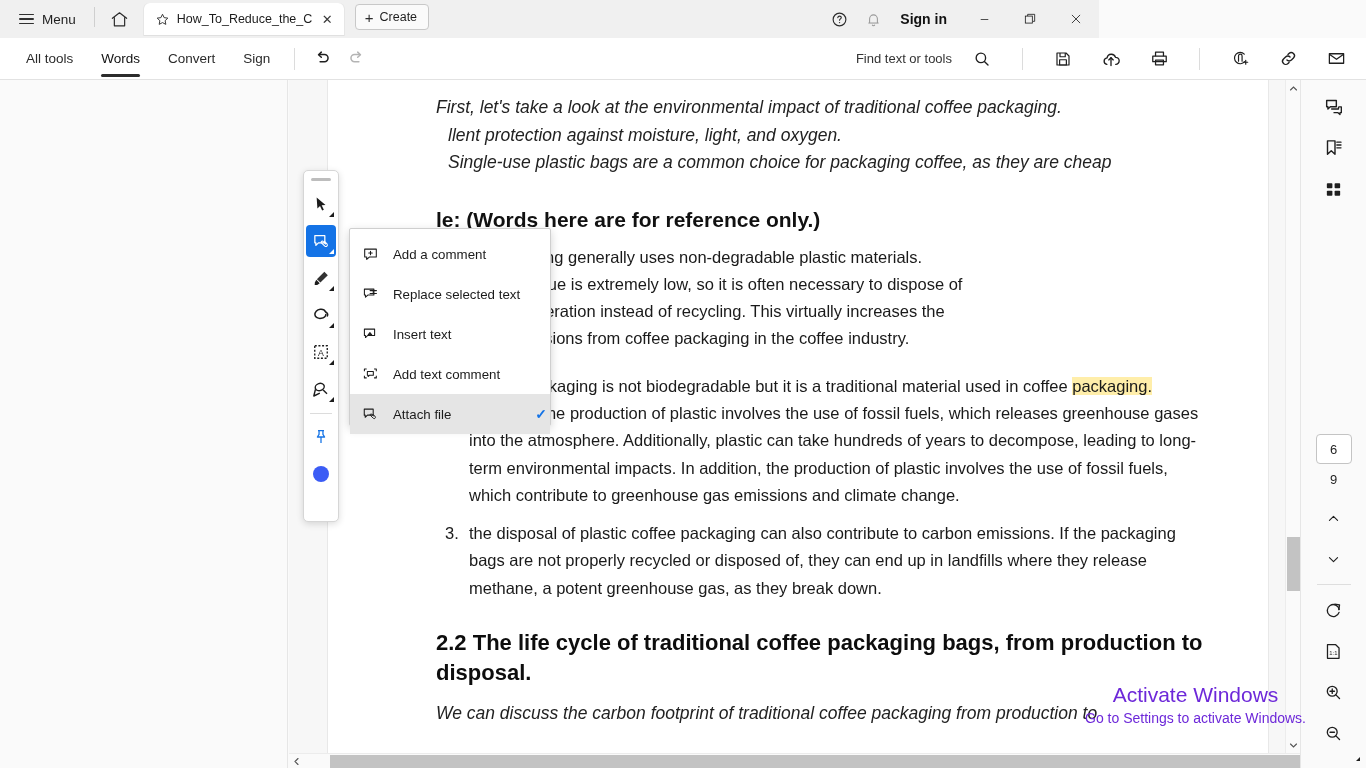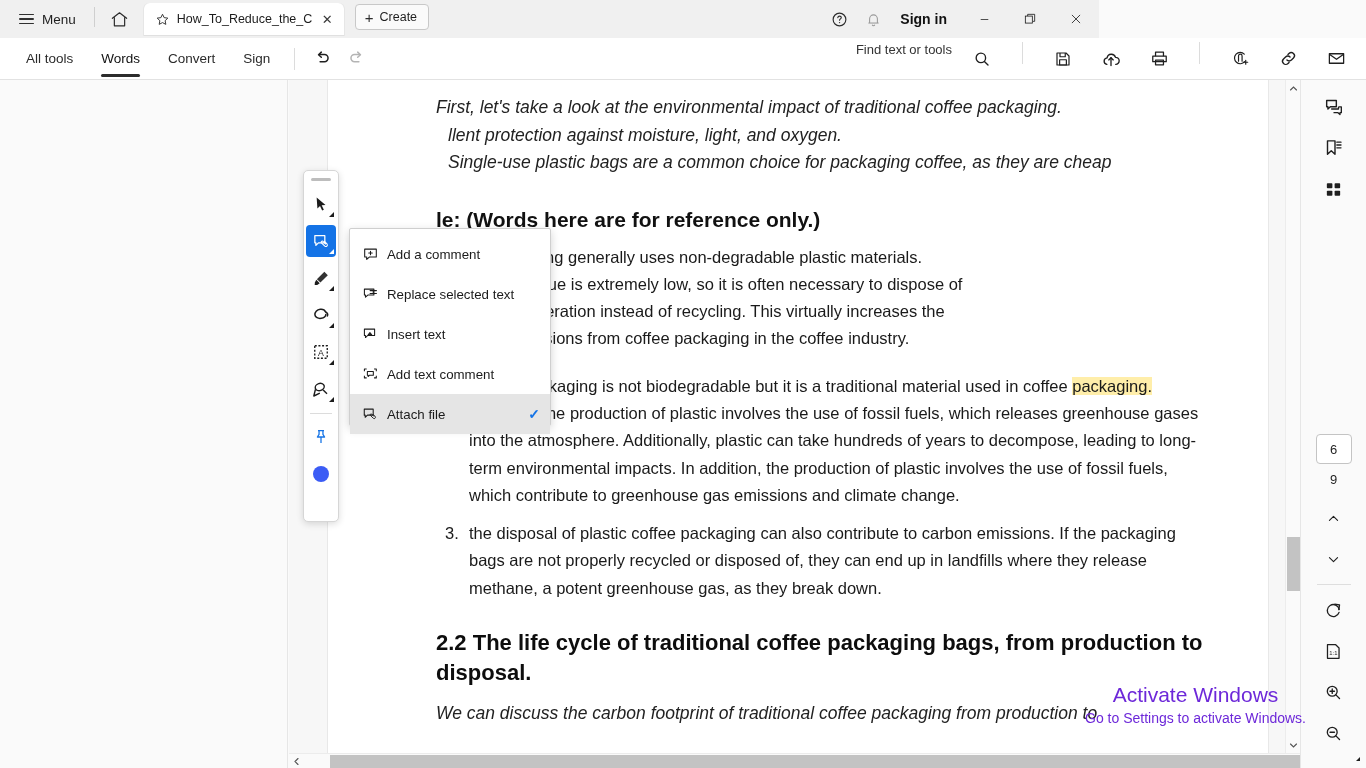--- a/index.html
+++ b/index.html
@@ -107,21 +107,21 @@
     content: ""; position: absolute; left: 14px; right: 14px; bottom: 3px;
     height: 3px; background: #2c2c2c; border-radius: 2px;
   }
   .tb2-div { width: 1px; height: 22px; background: #dcdcdc; margin: 0 10px; }
   .undo-ic, .redo-ic {
     width: 34px; height: 34px; display: flex; align-items: center; justify-content: center;
     border-radius: 3px; cursor: default;
   }
 
   .toolbar-right {
-    margin-left: auto; display: flex; padding-right: 12px; gap: 12px;
+    margin-left: auto; display: flex; align-items: center; padding-right: 12px; gap: 12px;
   }
   .find-label { font-size: 13px; color: #333; cursor: default; }
   .t-ic {
     width: 36px; height: 34px; display: flex; align-items: center; justify-content: center;
     border-radius: 3px; cursor: default; color: #1f1f1f;
   }
 
   
   .body-area {
     position: absolute; top: 80px; left: 0;
@@ -214,21 +214,21 @@
     width: 202px; height: 198px;
     background: #ffffff;
     border: 1px solid #cfcfcf;
     border-radius: 2px;
     box-shadow: 0 3px 10px rgba(0,0,0,0.18);
     padding: 5px 0;
     z-index: 40;
   }
   .ctxitem {
     display: flex; align-items: center; height: 40px;
-    padding: 0 10px 0 11px; cursor: default; gap: 7px;
+    padding: 0 3px 0 11px; cursor: default; gap: 13px;
   }
   .ctxitem.checked { background: #e5e5e5; }
   .ctxlabel { font-size: 13.3px; color: #1b1b1b; flex: 1; }
   .ctxcheck { color: #1473e6; font-size: 14px; font-weight: bold; }
   .ctx-ic { width: 19px; display: flex; align-items: center; justify-content: center; color: #1c1c1c; }
 
   
   .right-rail {
     position: absolute; right: 0; top: 0; width: 66px; height: 688px;
     background: #fafafa; border-left: 1px solid #e6e6e6;

